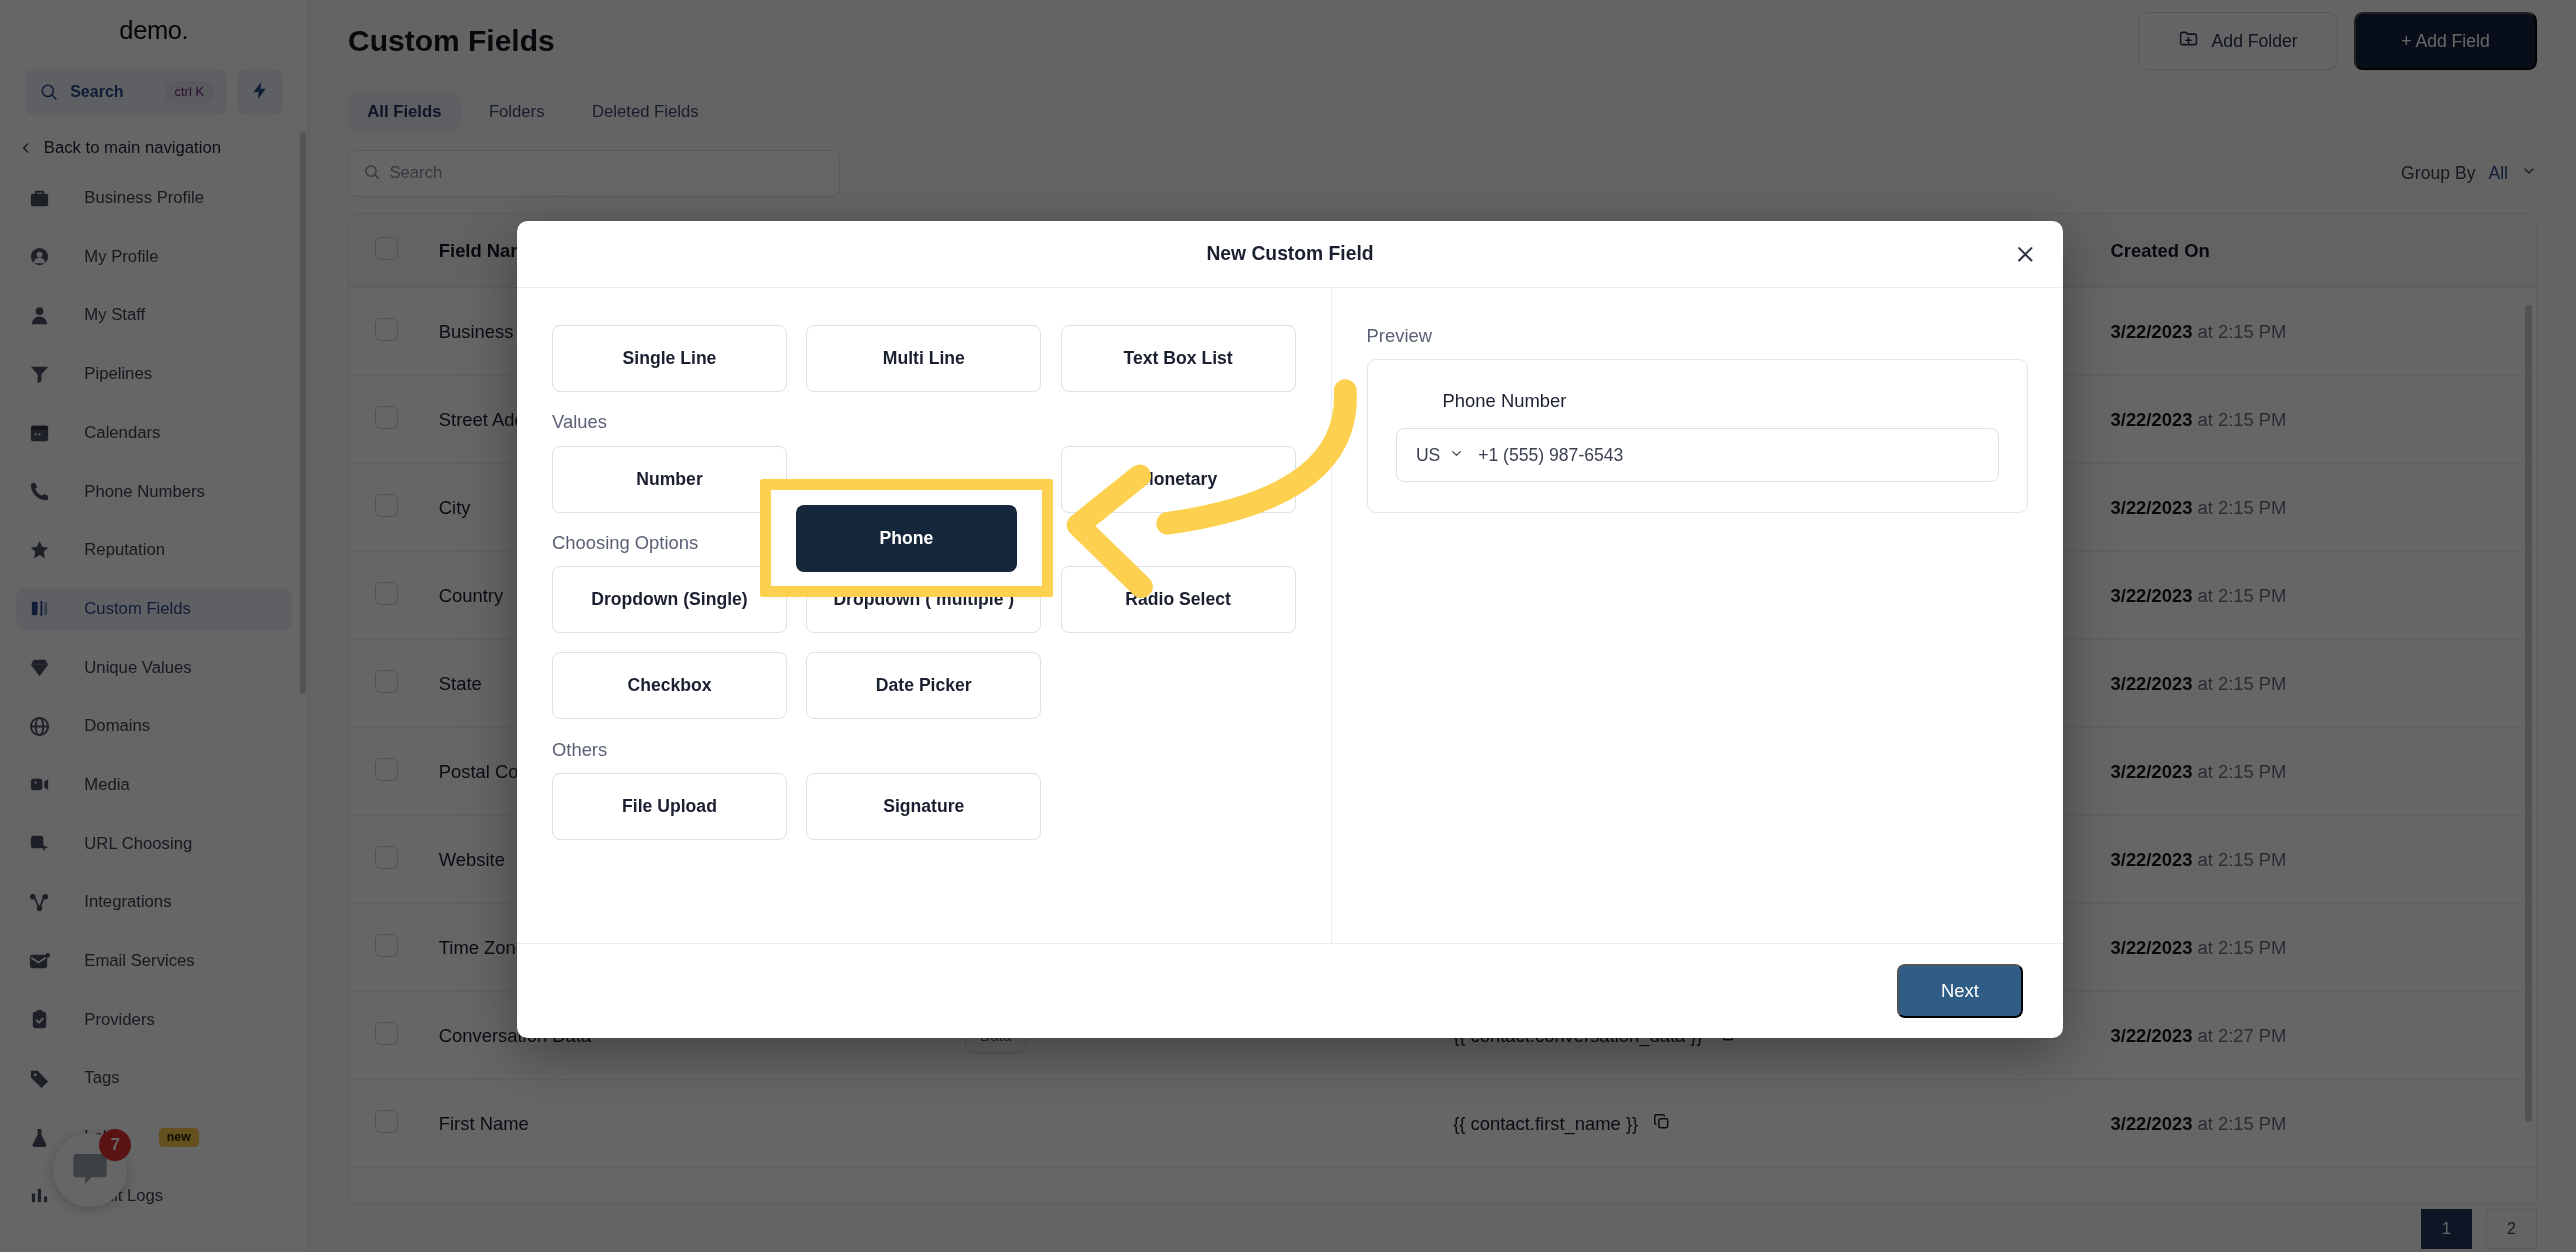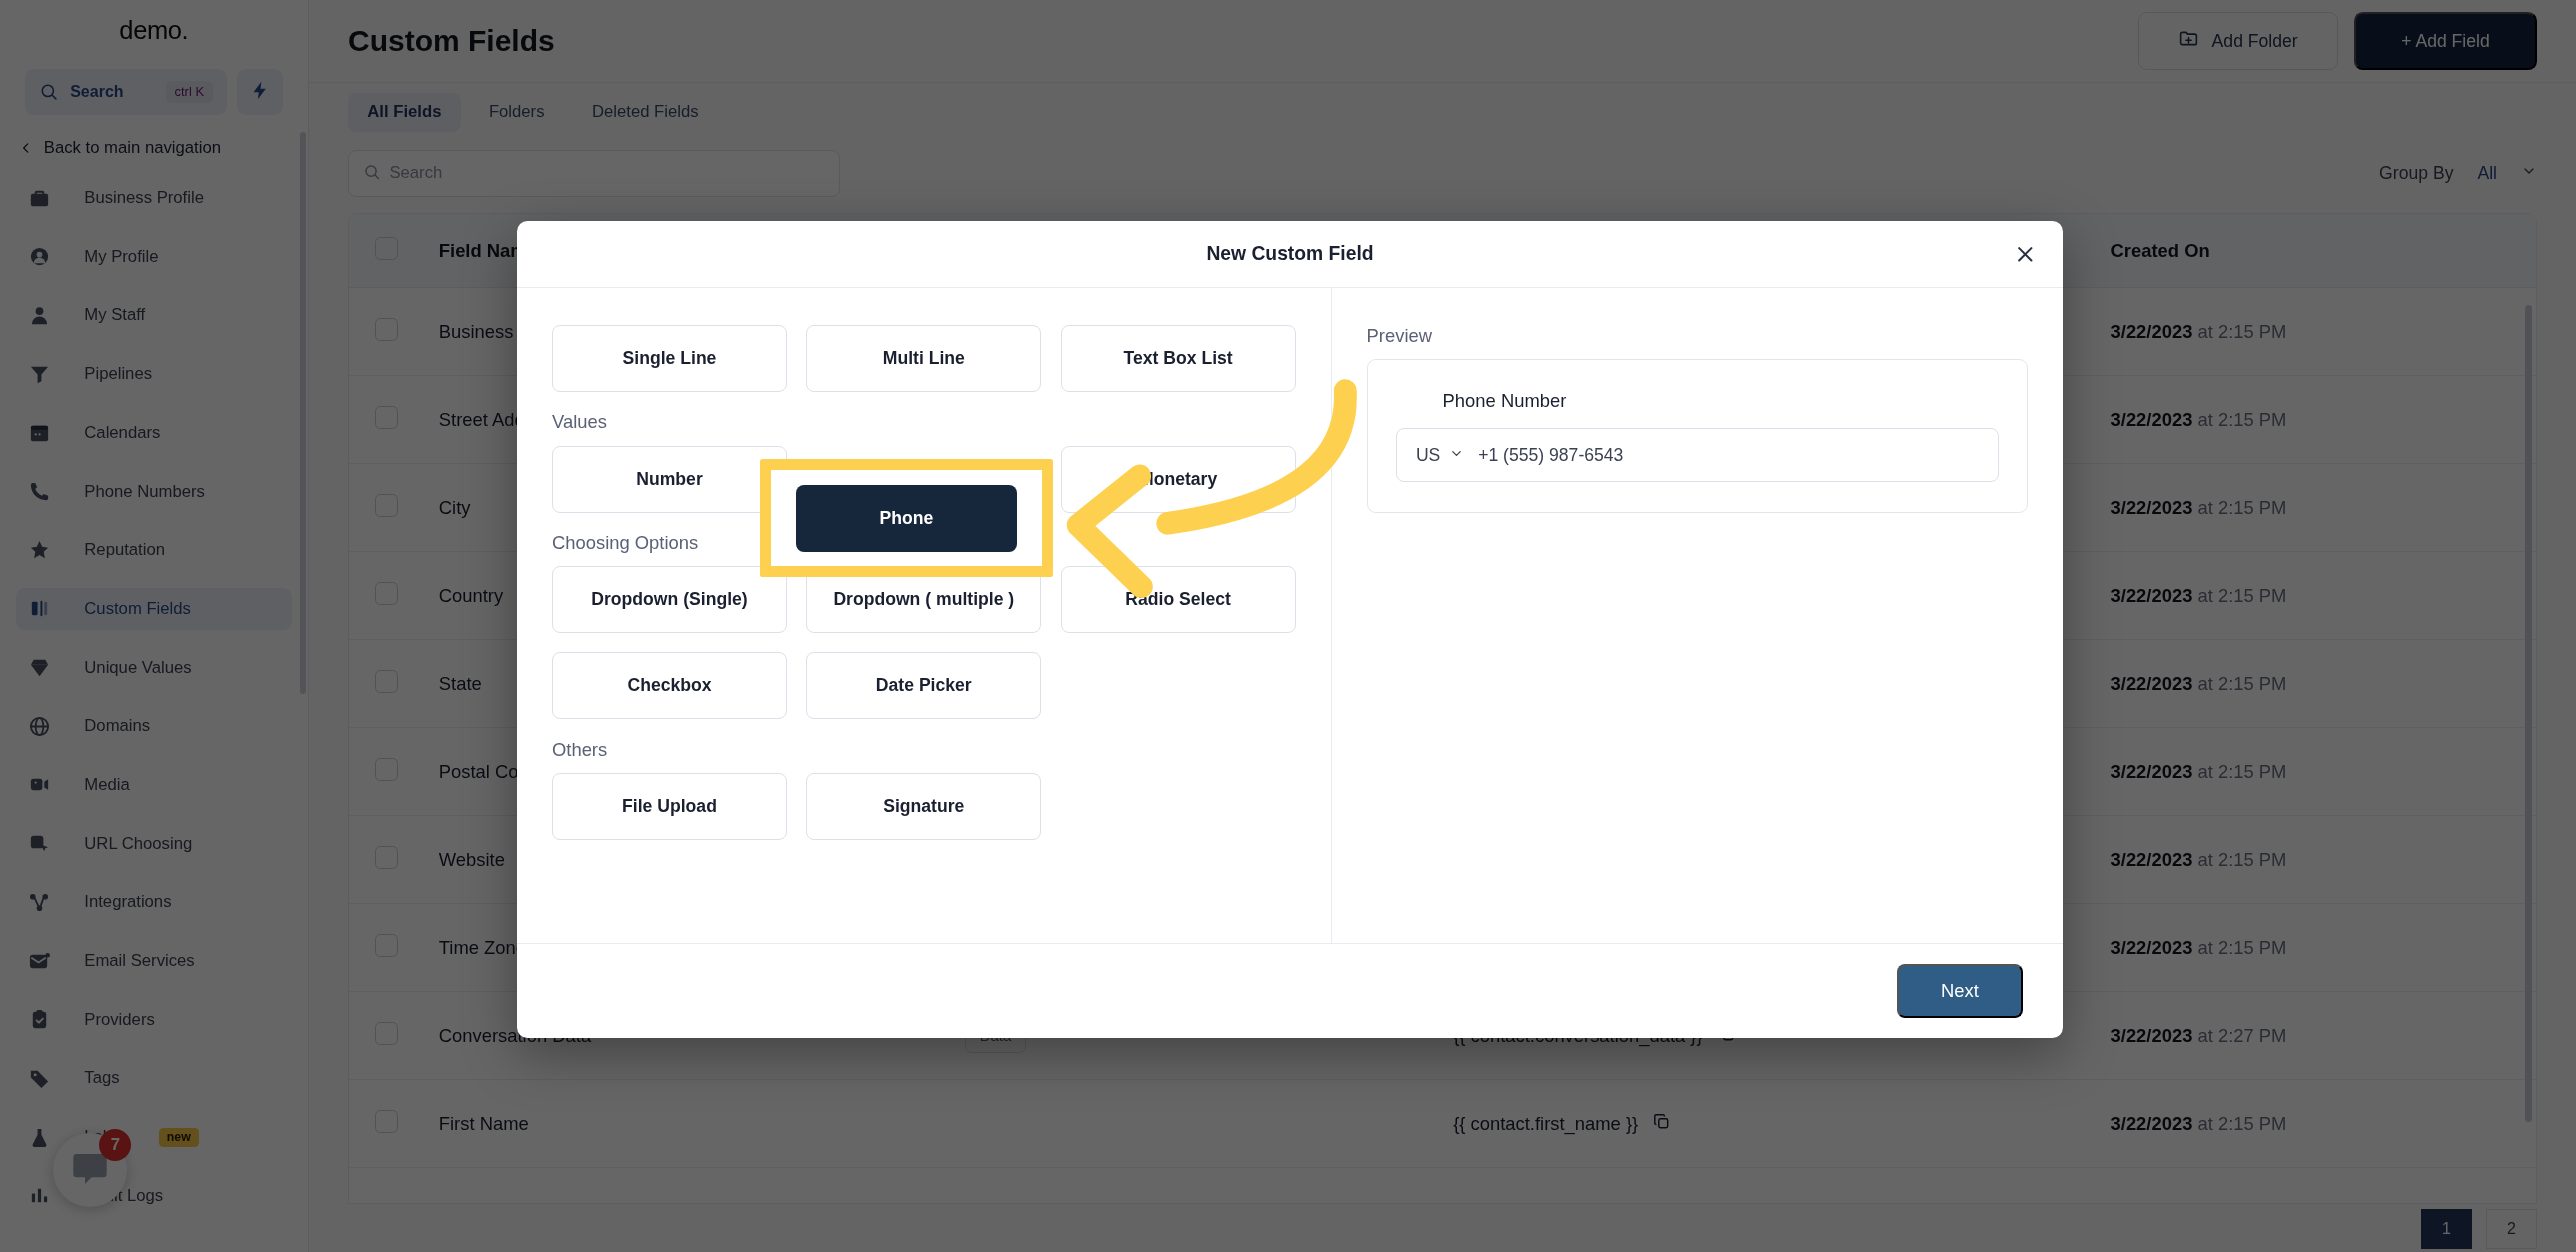--- a/index.html
+++ b/index.html
@@ -91,21 +91,21 @@
   .tab { height: 39px; padding: 0 19.3px; border-radius: 8px; display: flex; align-items: center;
          font-size: 16.7px; color: #3c4a6b; }
   .tab.active { background: #e9edf6; color: #24355e; font-weight: 600; }
 
   .toolbar { display: flex; align-items: center; justify-content: space-between; padding: 8.8px 39px 16px 39px; }
   .search-field {
     width: 492px; height: 47px; border: 0.9px solid #dde0e8; border-radius: 8px; background: #fff;
     display: flex; align-items: center; gap: 8.8px; padding: 0 14px;
   }
   .search-field .ph { font-size: 16.7px; color: #8b90a0; }
-  .groupby { display: flex; align-items: center; gap: 24px; font-size: 17.6px; color: #3c4252; }
+  .groupby { display: flex; align-items: center; gap: 13px; font-size: 17.6px; color: #3c4252; }
   .groupby .val { color: #2a4a8b; font-weight: 500; }
 
   .table-wrap { flex: 1; margin: 0 39px; border: 0.9px solid #e7e9ef; border-top-left-radius: 8.8px;
                 border-top-right-radius: 8.8px; background: #fff; overflow: hidden; position: relative; }
   table { width: 100%; border-collapse: collapse; table-layout: fixed; }
   th, td { text-align: left; padding: 0 0 0 24.6px; height: 88px; vertical-align: middle; }
   thead tr { background: #f6f7f9; border-bottom: 0.9px solid #e7e9ef; }
   th { font-size: 18.4px; font-weight: 700; color: #13171f; height: 74px; }
   tbody tr { border-bottom: 0.9px solid #eceef3; }
   td { font-size: 18.4px; color: #1b2030; }
@@ -164,21 +164,21 @@
 
   .dlg-foot { height: 95px; border-top: 0.9px solid #e9ebf0; display: flex; align-items: center;
               justify-content: flex-end; padding: 0 40px; }
   .btn-next {
     width: 126px; height: 54px; border-radius: 8px; background: #2f5d86; color: #fff;
     font-size: 18.4px; font-weight: 500; display: flex; align-items: center; justify-content: center;
   }
 
   
   .hl-box {
-    position: absolute; left: 760px; top: 459px; width: 293px; height: 118px;
+    position: absolute; left: 760px; top: 479px; width: 293px; height: 118px;
     border: 11.4px solid #fdd14f; background: #ffffff; border-radius: 2.6px;
     display: flex; align-items: center; justify-content: center;
   }
   .hl-inner {
     width: 221px; height: 67px; border-radius: 8px; background: #16273c; color: #fff;
     display: flex; align-items: center; justify-content: center; font-size: 17.6px; font-weight: 600;
   }
   .arrow-svg { position: absolute; left: 1036px; top: 351px; width: 369px; height: 255px; }
 </style>
 </head>

